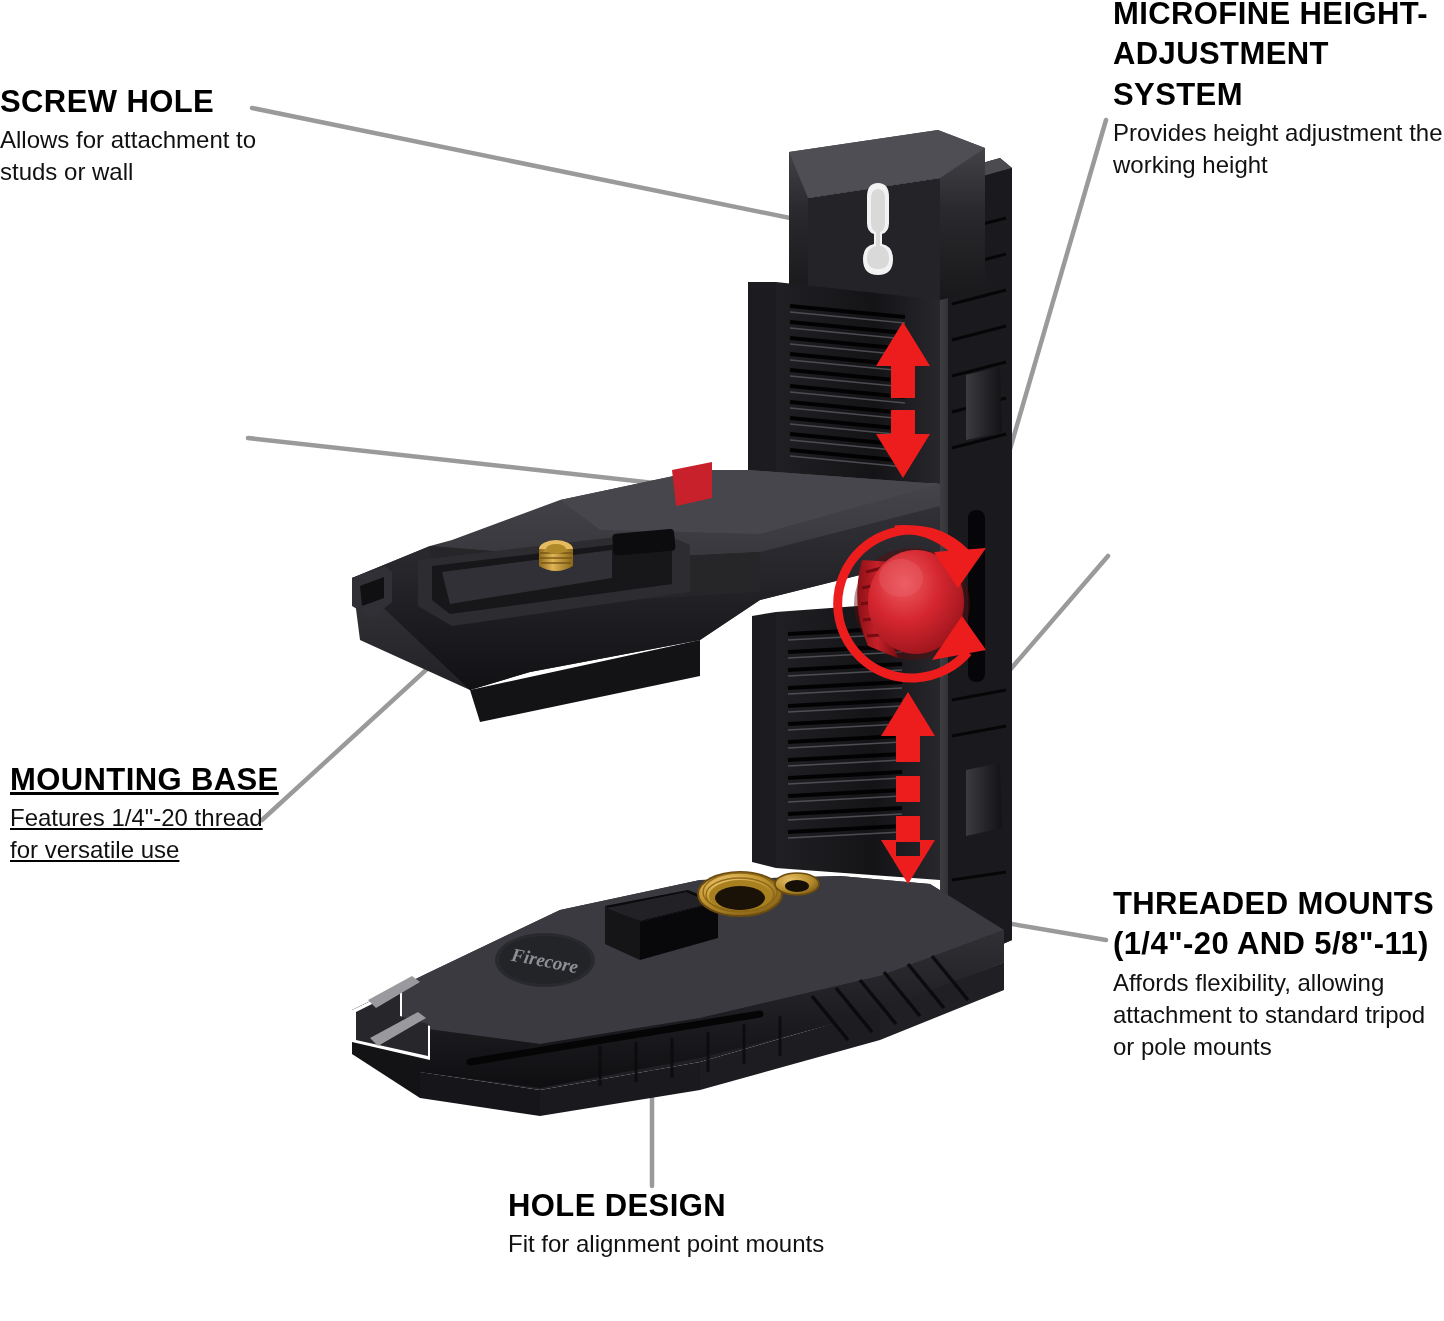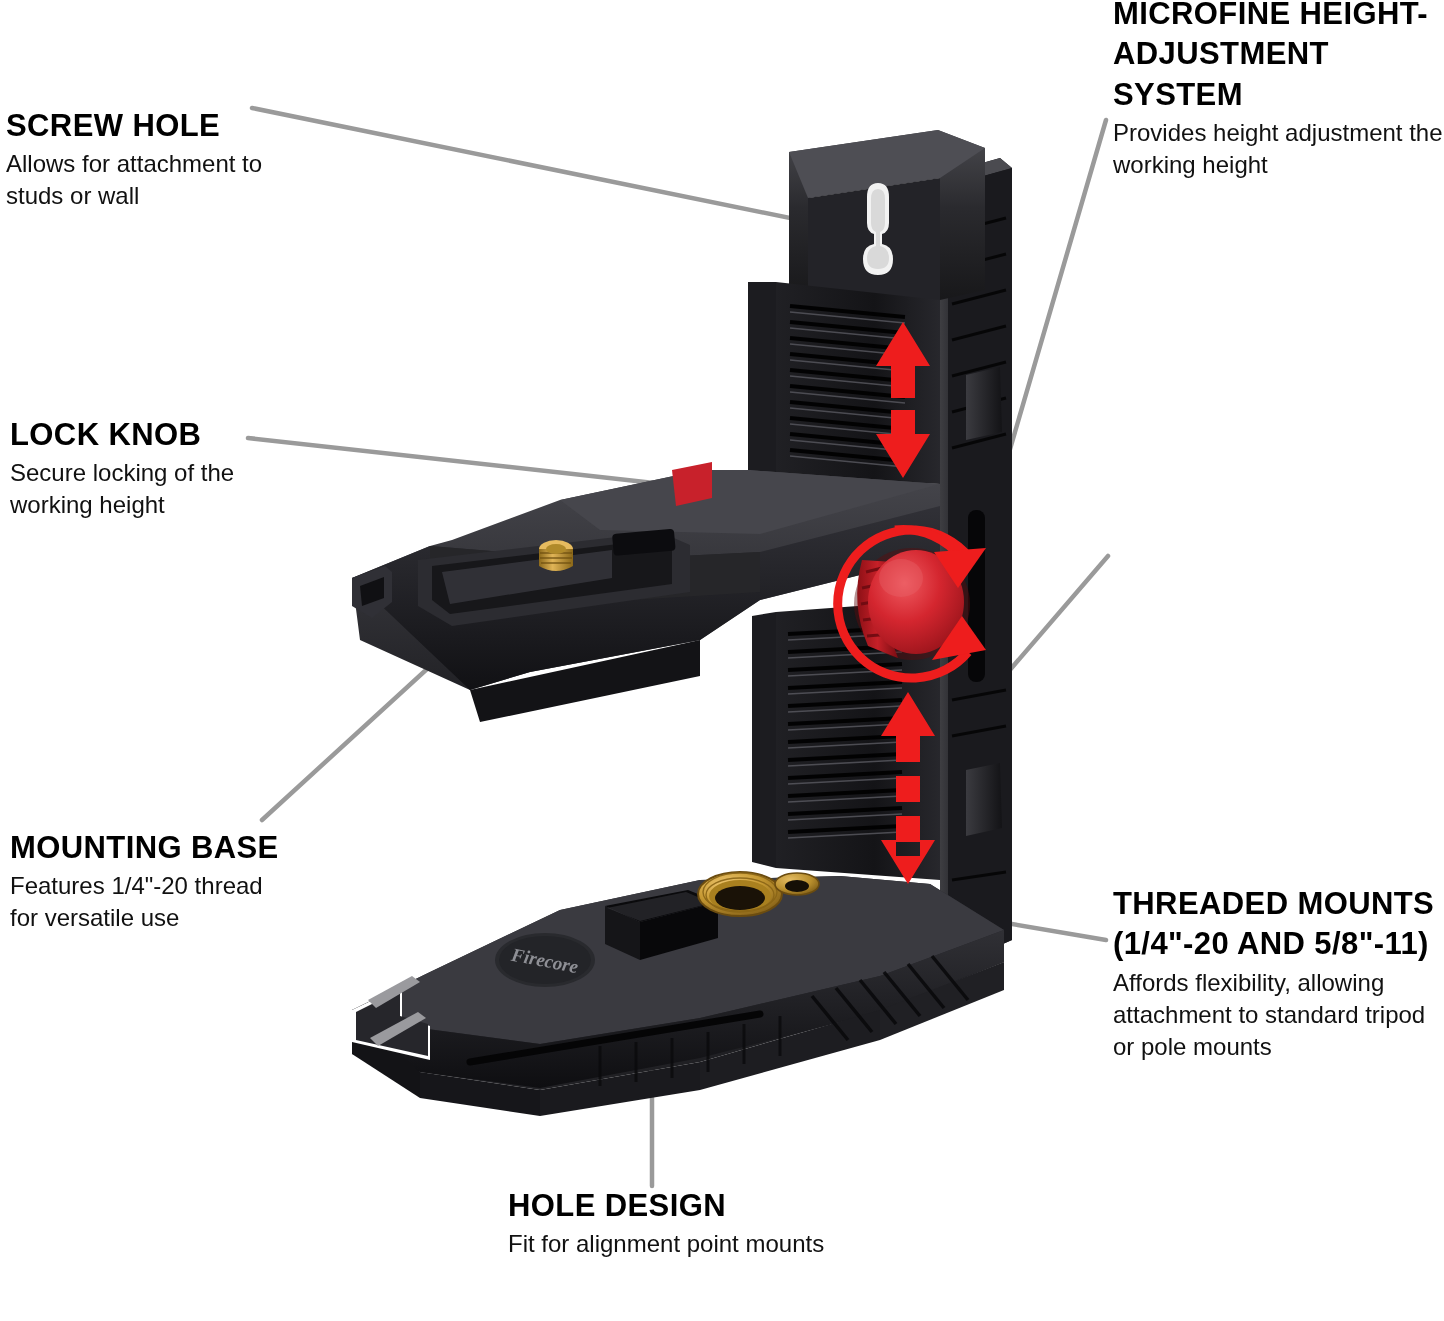--- a/index.html
+++ b/index.html
@@ -27,23 +27,23 @@
     text-transform:uppercase;
   }
   .callout .body{
     font-weight:400;
     color:#111111;
     font-size:24px;
     line-height:1.34;
     margin:0;
   }
 
-  .c-screw   { left:6px;  top:82px;  width:275px;margin-top:24px; }
+  .c-screw   { left:0;  top:82px;  width:275px; }
   .c-lock    { left:10px;  top:415px; width:270px; }
-  .c-mount   { left:10px;  top:828px; width:280px; }
+  .c-mount   { left:10px;  top:760px; width:280px;text-decoration:underline; }
   .c-hole    { left:508px; top:1186px;width:330px; }
   .c-micro   { left:1113px;top:-6px;  width:330px; }
   .c-magnet  { left:1120px;top:504px; width:320px; }
   .c-thread  { left:1113px;top:884px; width:335px; }
 
   
   #art{position:absolute;left:0;top:0;width:1444px;height:1321px;}
 </style>
 </head>
 <body>
@@ -365,24 +365,20 @@
       </g>
 
     </g>
   </svg>
 
   <div class="callout c-screw">
     <p class="title">SCREW HOLE</p>
     <p class="body">Allows for attachment to studs or wall</p>
   </div>
 
-  <div class="callout c-lock">
-    <p class="title">LOCK KNOB</p>
-    <p class="body">Secure locking of the working height</p>
-  </div>
 
   <div class="callout c-mount">
     <p class="title">MOUNTING BASE</p>
     <p class="body">Features 1/4"-20 thread for versatile use</p>
   </div>
 
   <div class="callout c-hole">
     <p class="title">HOLE DESIGN</p>
     <p class="body">Fit for alignment point mounts</p>
   </div>

